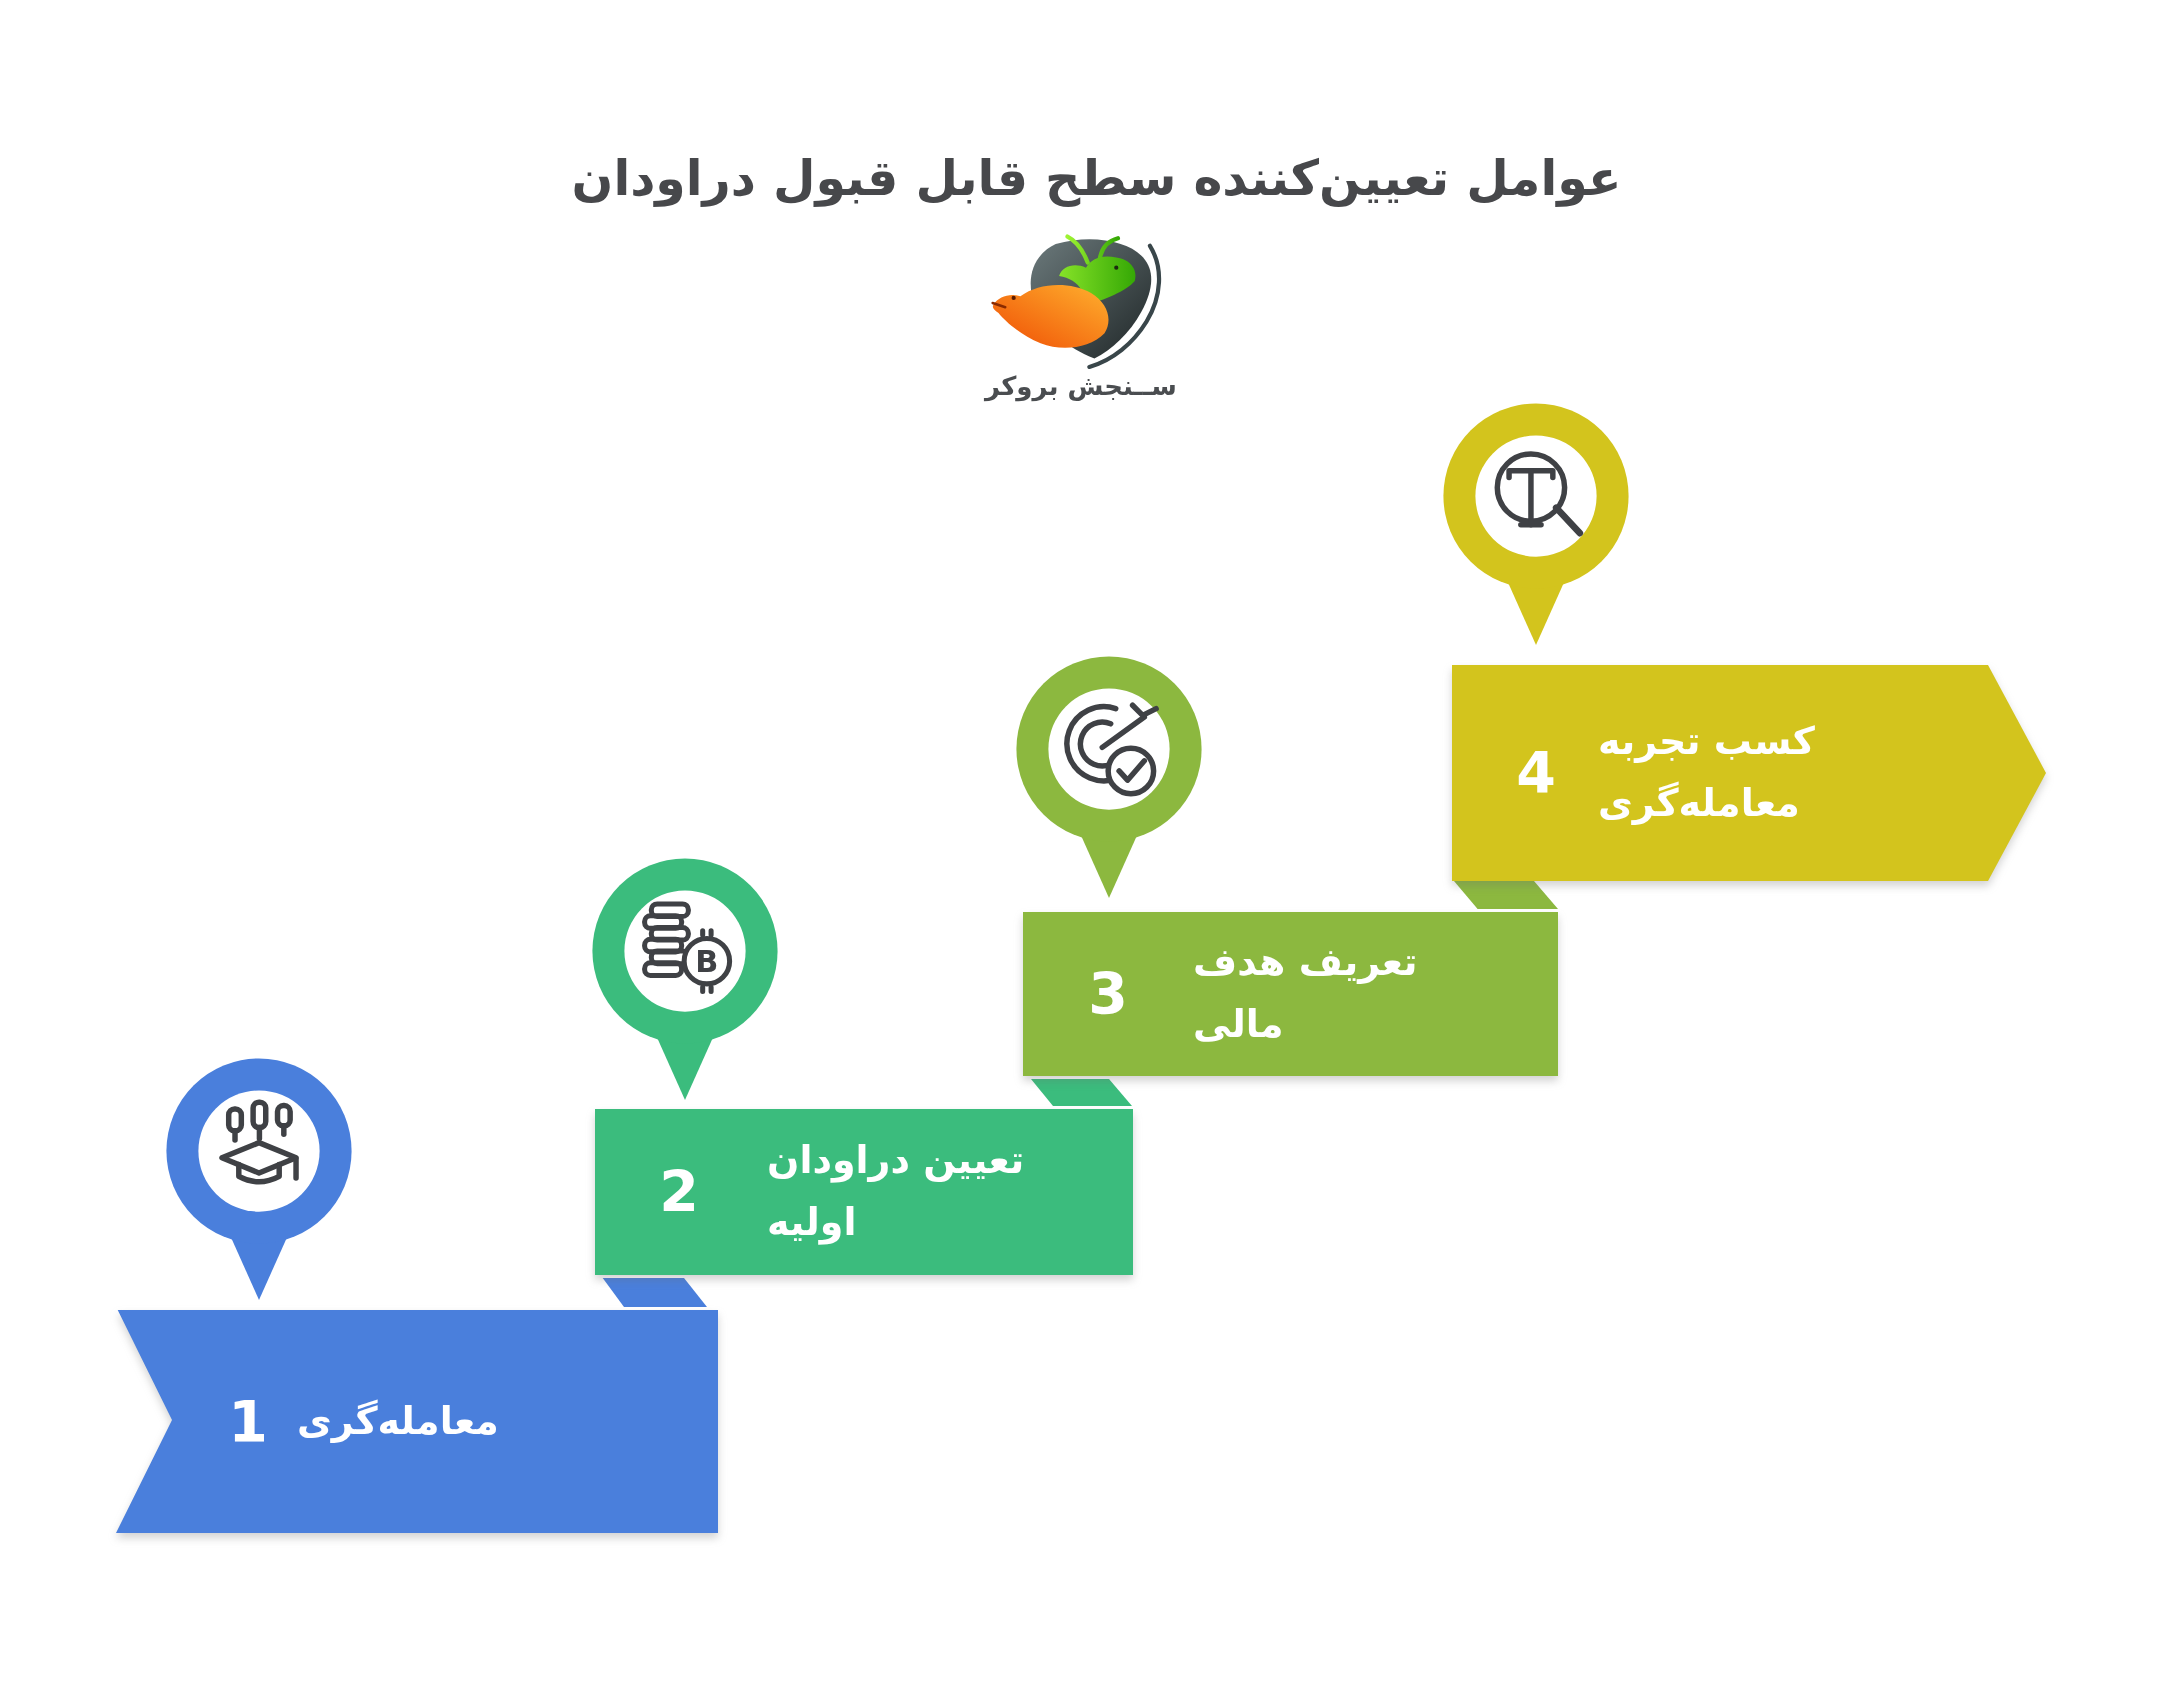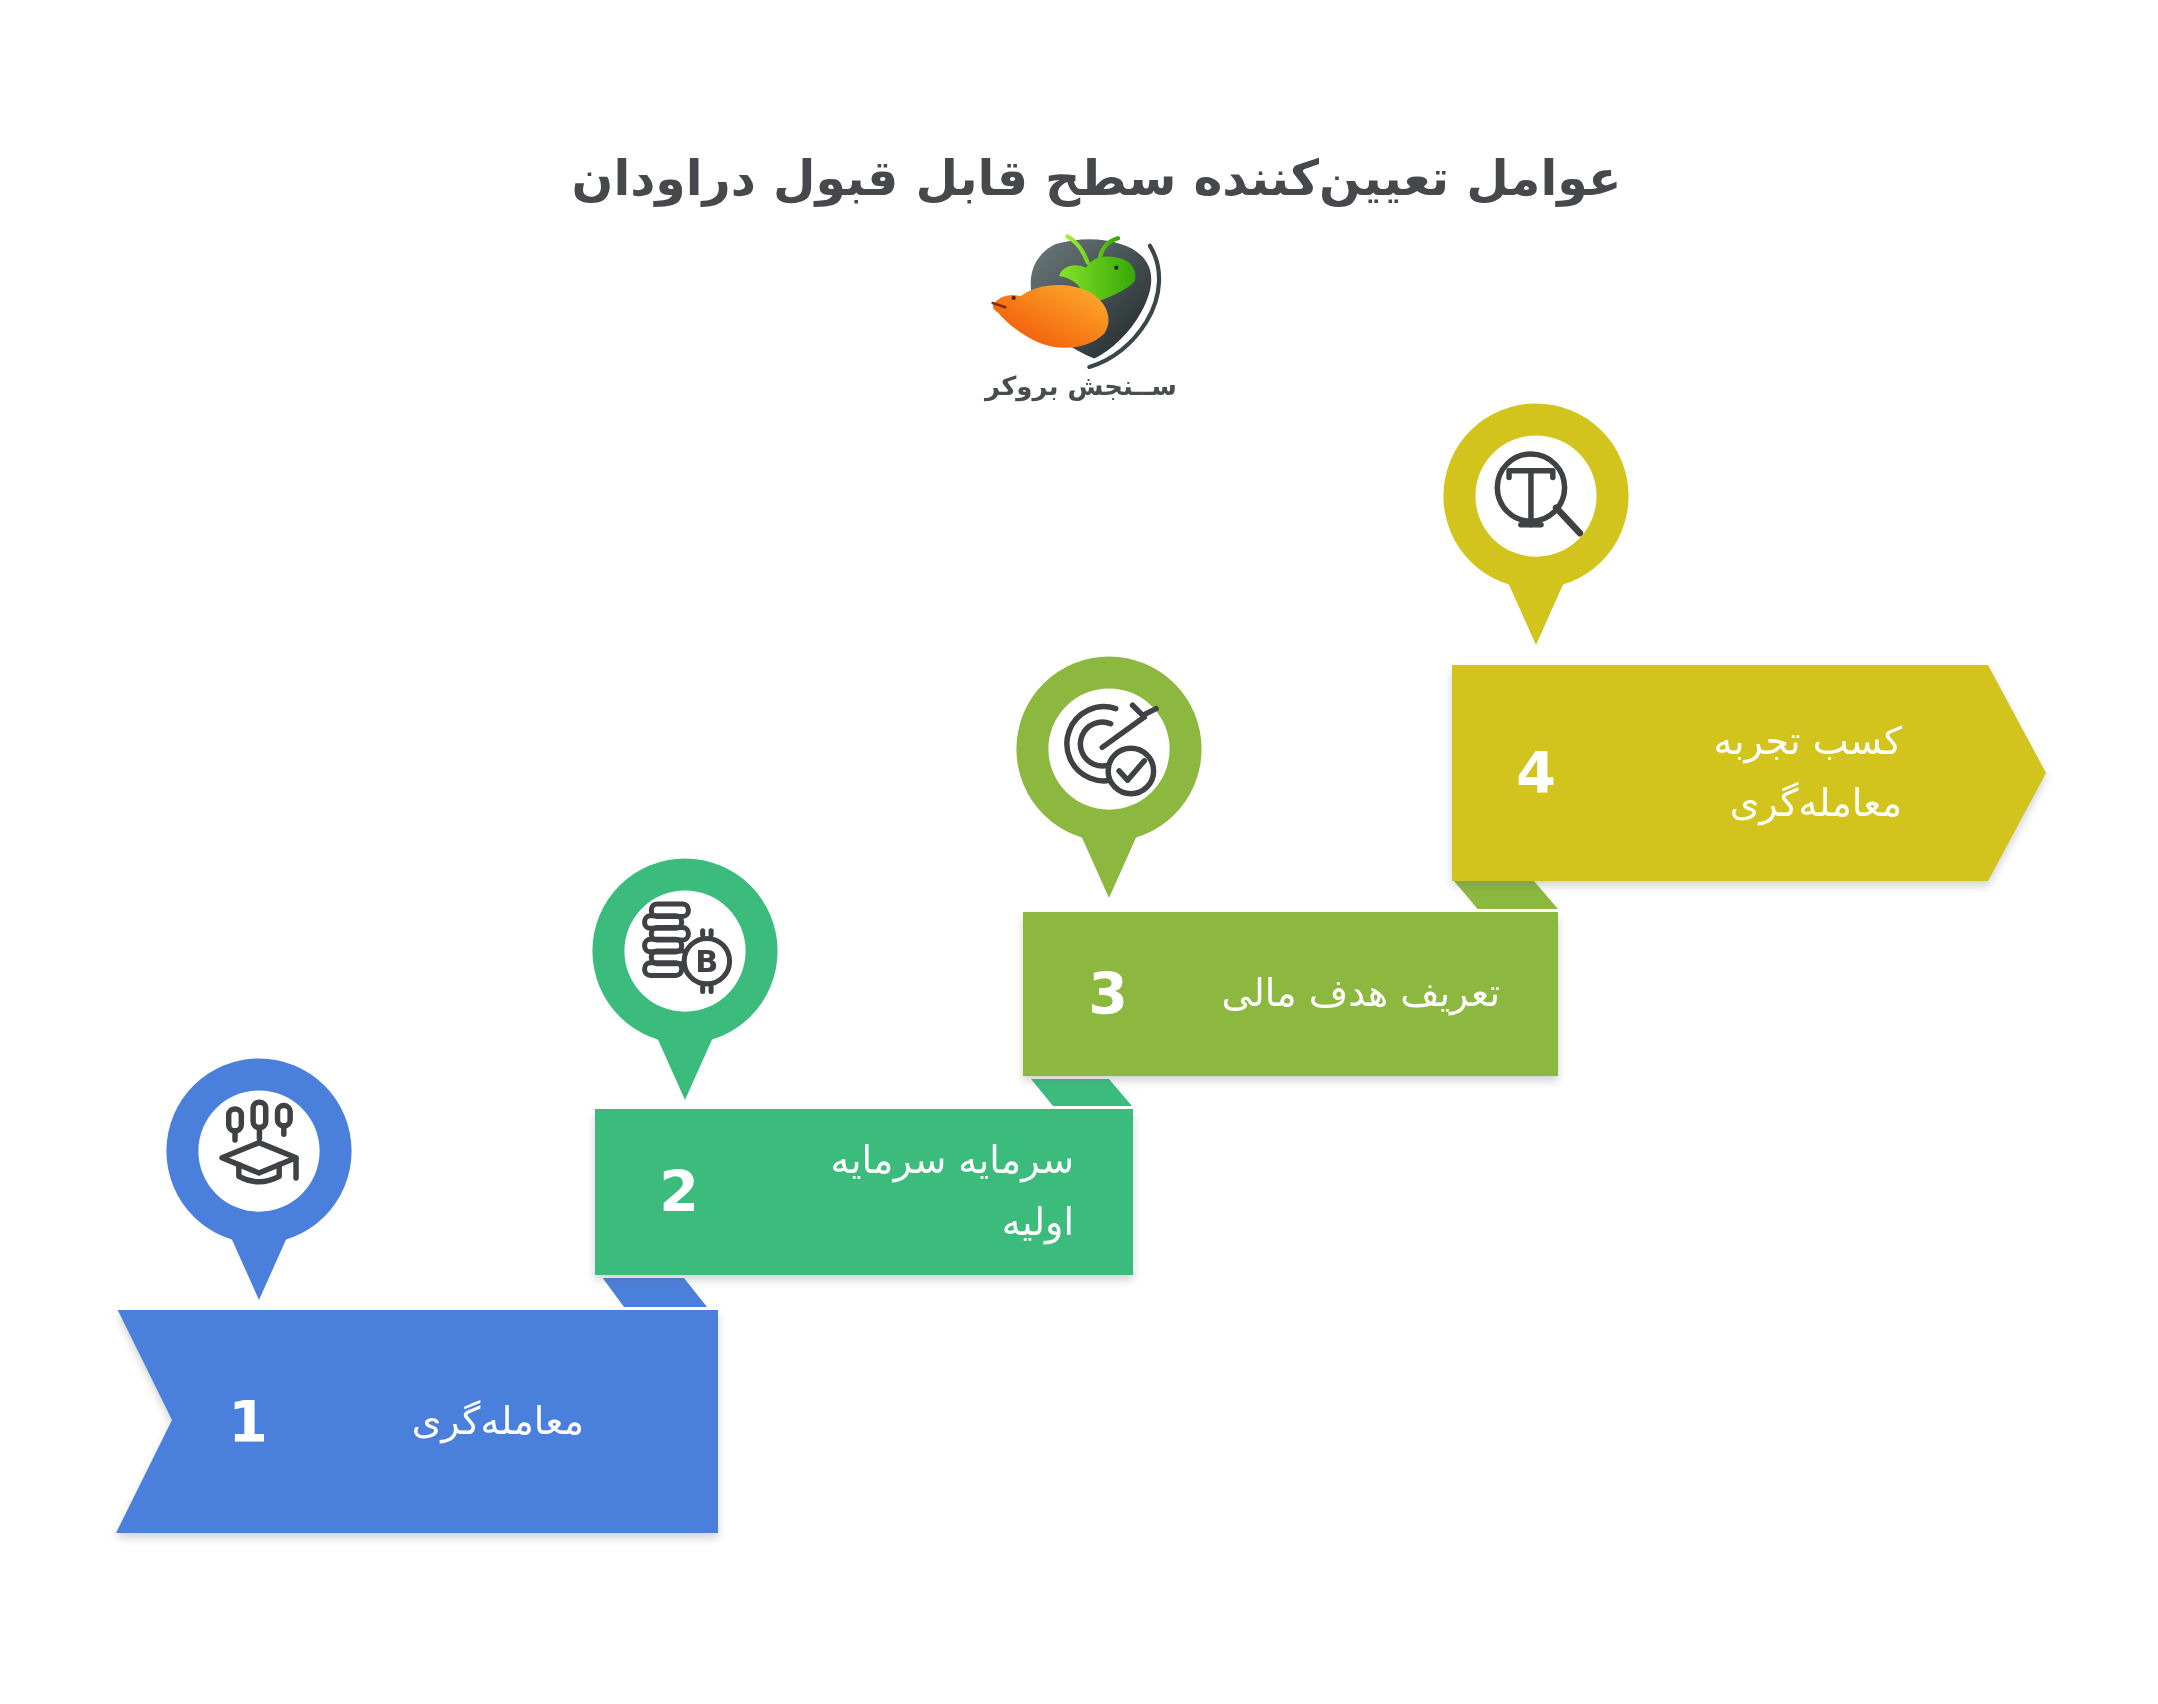--- a/index.html
+++ b/index.html
@@ -41,21 +41,21 @@
   .num{
     position:absolute;top:50%;transform:translateY(-50%);
     width:76px;text-align:center;color:#ffffff;font-size:57px;font-weight:bold;
   }
   #b1w .num{left:94px;}
   #b2w .num{left:46px;}
   #b3w .num{left:47px;}
   #b4w .num{left:46px;}
   .label{
     position:absolute;top:50%;transform:translateY(-50%);
-    color:#ffffff;font-weight:normal;font-size:38px;text-align:right;
+    color:#ffffff;font-weight:bold;font-size:38px;text-align:left;
     direction:rtl;line-height:1.62;
   }
   #b1w .label{left:181px;width:287px;}
   #b2w .label{left:172px;width:307px;}
   #b3w .label{left:170px;width:307px;}
   #b4w .label{left:146px;width:304px;}
   .label span{display:block;}
 </style>
 </head>
 <body>
@@ -161,21 +161,21 @@
       <div class="label">
         <span>معامله‌گری</span>
       </div>
     </div>
   </div>
 
   <div class="banner-wrap" id="b2w">
     <div class="banner" style="--c: #3bbc7d; color: rgb(59, 188, 125);">
       <span class="num">2</span>
       <div class="label">
-        <span>سرمایه سرمایه اولیه</span>
+        <span>تعیین دراودان اولیه</span>
       </div>
     </div>
   </div>
 
   <div class="banner-wrap" id="b3w">
     <div class="banner" style="--c: #8cb83f; color: rgb(140, 184, 63);">
       <span class="num">3</span>
       <div class="label">
         <span>تعریف هدف مالی</span>
       </div>

